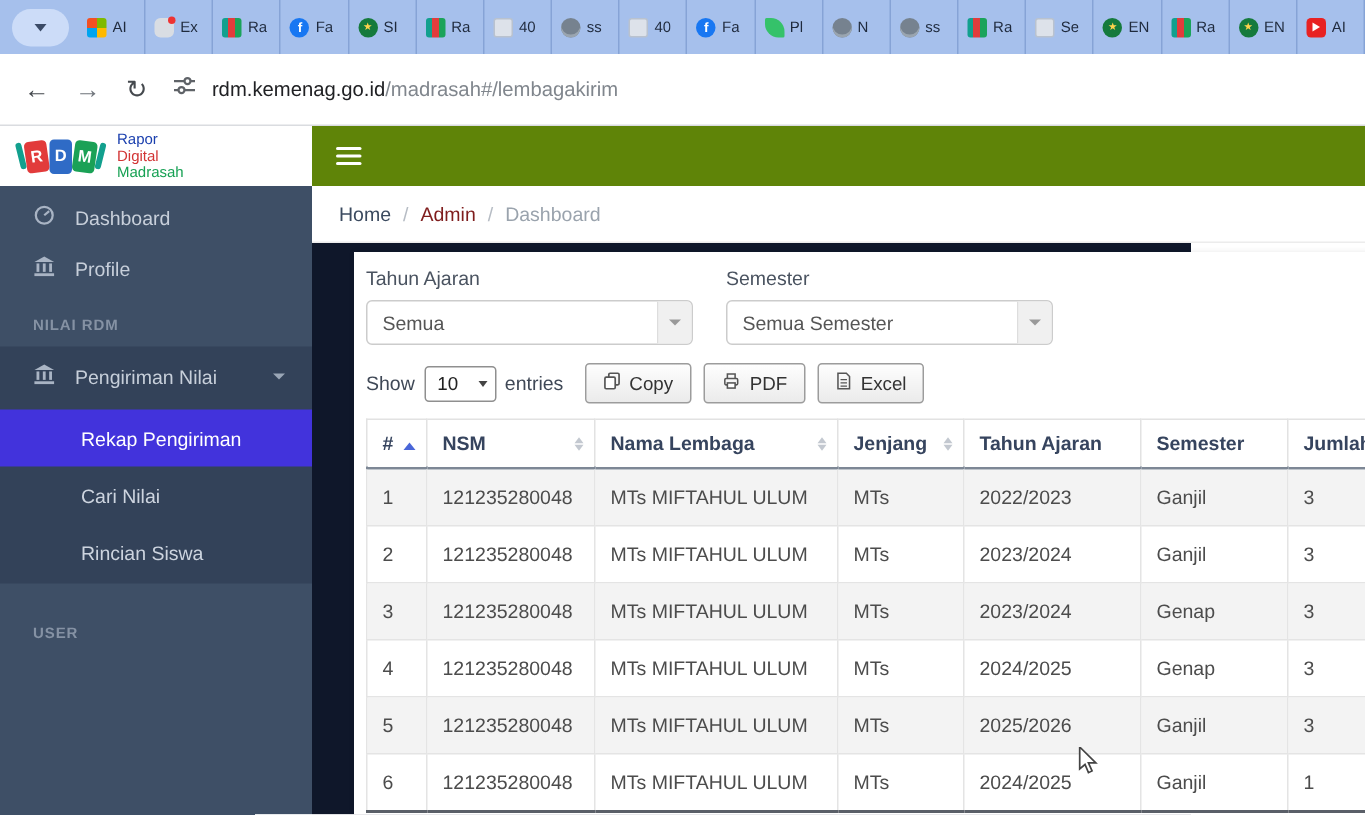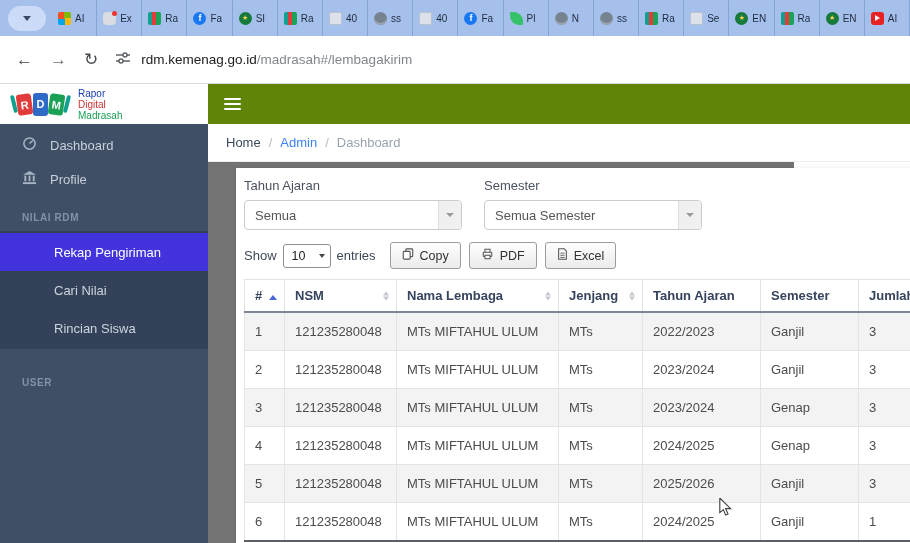--- a/index.html
+++ b/index.html
@@ -70,26 +70,26 @@
                  border-left:4px solid transparent; border-right:4px solid transparent; border-top:4px solid #9aa6b6; }
   .sub { height:38px; display:flex; align-items:center; padding-left:54px; color:#cdd4df; }
   .sub.active { background:#4233dc; color:#fff; }
   #user-area { padding-top:18px; }
   #logout-row { margin-top:6px; }
 
   
   #crumbbar { position:absolute; left:208px; top:124px; width:702px; height:38px; background:#fff;
               border-bottom:1px solid #ececec; display:flex; align-items:center; padding-left:18px; gap:8px; font-size:13px; }
   .bc-home { color:#3b4a5f; }
-  .bc-link { color:#3b82f6; }
+  .bc-link { color:#7f1d1d; }
   .bc-current { color:#9aa3ad; }
   .bc-sep { color:#b6bcc4; }
 
   
-  #content { position:absolute; left:208px; top:162px; width:586px; height:381px; background:#737373; }
+  #content { position:absolute; left:208px; top:162px; width:586px; height:381px; background:#0f172a; }
   #card { position:absolute; left:28px; top:6px; width:780px; height:400px; background:#fff;
           box-shadow:0 0 4px rgba(0,0,0,.09); padding:10px 0 0 8px; }
   .filters { display:flex; gap:22px; }
   .fgroup { width:218px; }
   .flabel { display:block; font-size:13px; color:#4a5360; margin-bottom:7px; }
   .select { position:relative; height:30px; border:1px solid #ccc; border-radius:4px; background:#fff;
             display:flex; align-items:center; padding-left:10px; font-size:13px; color:#555; }
   .select .chevbox { position:absolute; right:0; top:0; width:23px; height:100%; background:#f0f0f0;
             border-left:1px solid #ddd; border-radius:0 3px 3px 0; display:flex; align-items:center; justify-content:center; }
   .select .chevbox i { width:0; height:0; border-left:4px solid transparent; border-right:4px solid transparent; border-top:4px solid #999; }
@@ -268,20 +268,33 @@
               <rect x="2.5" y="6" width="2" height="6"></rect>
               <rect x="7" y="6" width="2" height="6"></rect>
               <rect x="11.5" y="6" width="2" height="6"></rect>
               <rect x="1" y="13" width="14" height="2"></rect>
             </svg></span>
           <span>Profile</span>
         </div>
       </div>
     <div class="section-label">NILAI RDM</div>
     <div class="darkblock">
+      <div class="parent-row">
+        <span>
+          <svg width="15" height="15" viewBox="0 0 16 16" fill="#a9b4c4">
+              <path d="M8 1 L15 5 H1 Z"></path>
+              <rect x="2.5" y="6" width="2" height="6"></rect>
+              <rect x="7" y="6" width="2" height="6"></rect>
+              <rect x="11.5" y="6" width="2" height="6"></rect>
+              <rect x="1" y="13" width="14" height="2"></rect>
+            </svg>
+        </span>
+        <span>Pengiriman Nilai</span>
+        <i class="parent-chev"></i>
+      </div>
       <div id="submenu">
           <div class="sub active">Rekap Pengiriman</div>
           <div class="sub">Cari Nilai</div>
           <div class="sub">Rincian Siswa</div>
         </div>
     </div>
     <div id="user-area">
       <div class="section-label" style="padding-top:10px">USER</div>
     </div>
   </div>

